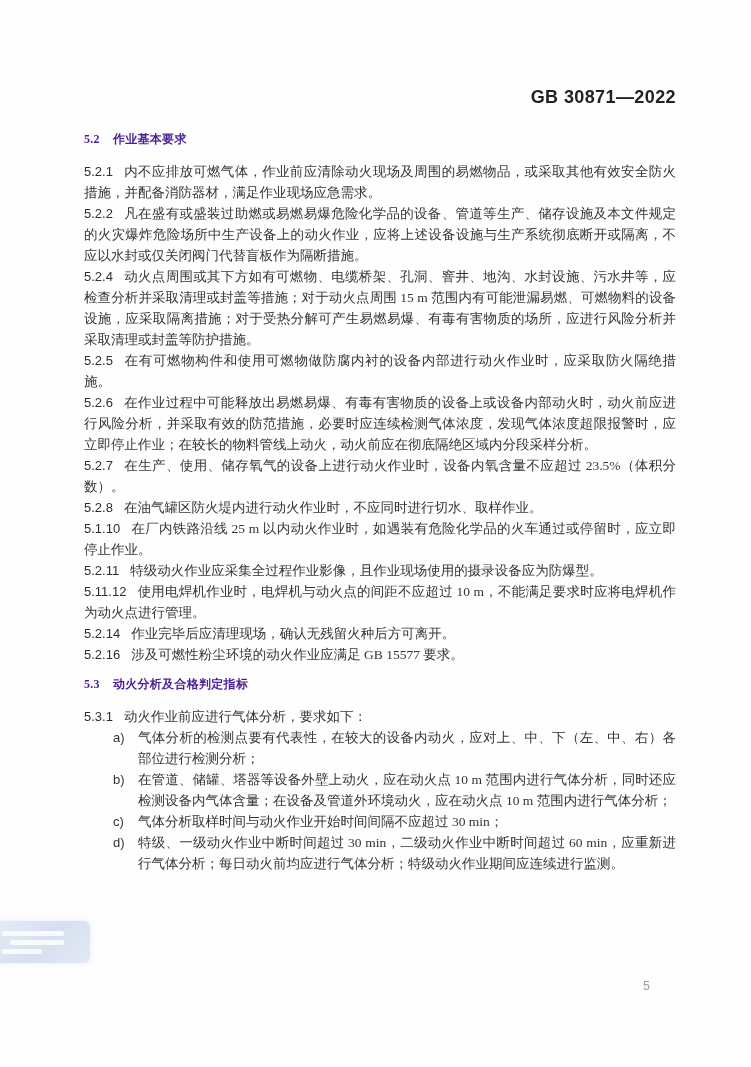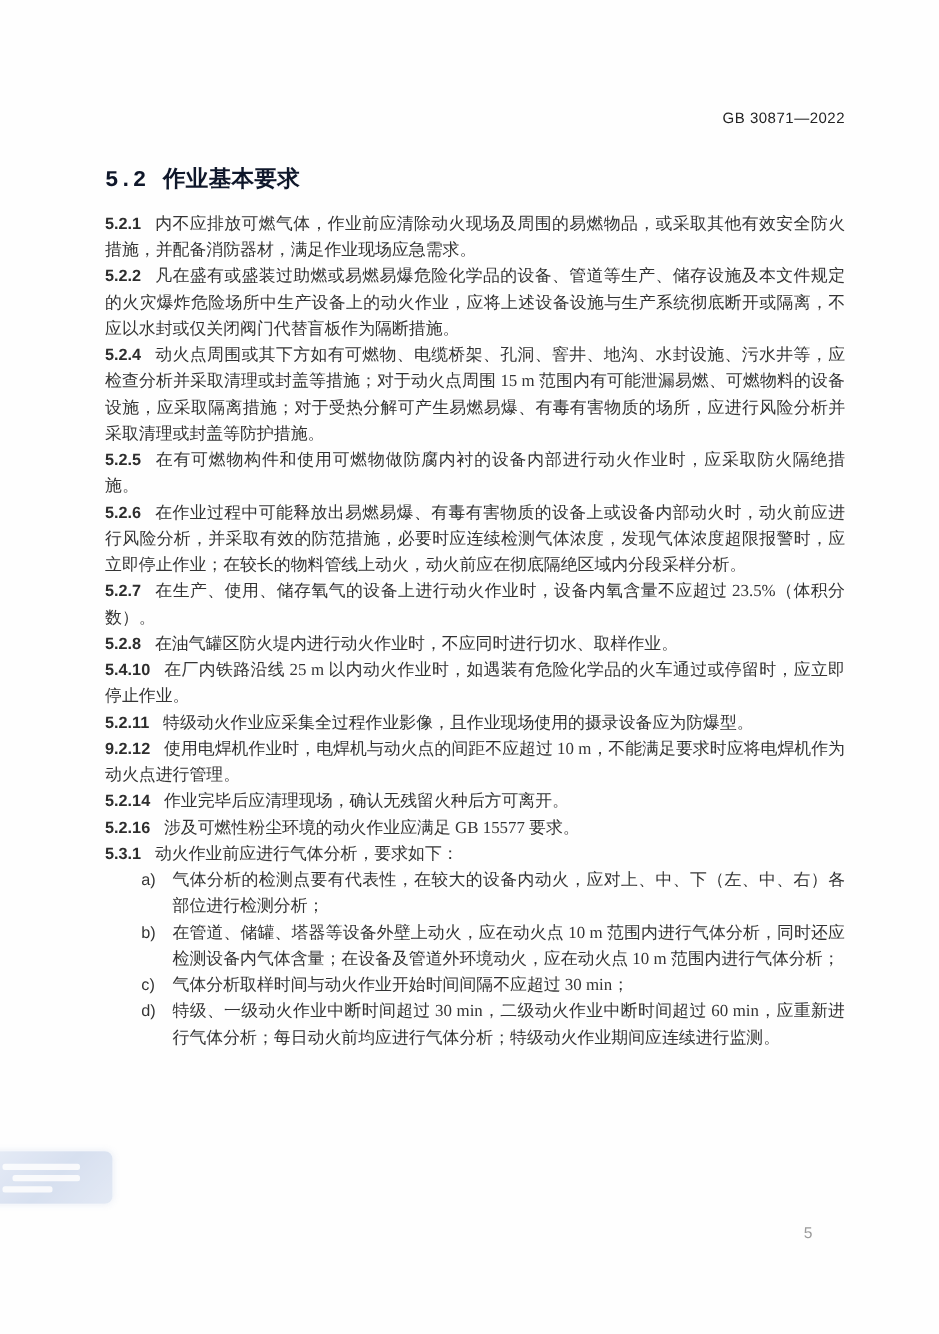--- a/index.html
+++ b/index.html
@@ -18,36 +18,36 @@
   .page {
     position: absolute;
     inset: 0;
     background: #fefefe;
   }
   .doc-header {
     position: absolute;
     top: 87px;
     right: 75px;
     font-family: "Liberation Sans", "DejaVu Sans", sans-serif;
-    font-weight: 400;
-    font-size: 12px;
+    font-weight: 700;
+    font-size: 18px;
     letter-spacing: 0.4px;
     color: #222222;
   }
   .content {
     position: absolute;
     left: 84px;
     right: 75px;
     top: 131px;
   }
   .section-heading {
-    font-family: Liberation Mono, monospace;
-    font-size: 18px;
+    font-family: Liberation Serif, serif;
+    font-size: 12px;
     font-weight: 700;
-    color: #0f172a;
+    color: #4c1d95;
     margin: 0 0 13px 0;
     letter-spacing: 0.3px;
   }
   .section-heading .snum {
     margin-right: 13px;
   }
   .section-heading.second {
     margin-top: 11px;
     margin-bottom: 13px;
   }
@@ -56,21 +56,20 @@
     font-size: 13.5px;
     line-height: 21px;
     text-align: justify;
     color: #343434;
   }
   .cnum {
     font-family: "Liberation Sans", "DejaVu Sans", sans-serif;
     font-size: 13px;
     margin-right: 11px;
     color: #2e2e2e;
-    font-weight: bold;
   }
   .sub-list {
     margin: 0;
   }
   .list-item {
     display: flex;
     font-size: 13.5px;
     line-height: 21px;
     color: #343434;
   }
@@ -127,26 +126,29 @@
       <span class="snum">5.2</span><span>作业基本要求</span>
     </h2>
 
     <p class="clause"><span class="cnum">5.2.1</span><span>内不应排放可燃气体，作业前应清除动火现场及周围的易燃物品，或采取其他有效安全防火措施，并配备消防器材，满足作业现场应急需求。</span></p>
     <p class="clause"><span class="cnum">5.2.2</span><span>凡在盛有或盛装过助燃或易燃易爆危险化学品的设备、管道等生产、储存设施及本文件规定的火灾爆炸危险场所中生产设备上的动火作业，应将上述设备设施与生产系统彻底断开或隔离，不应以水封或仅关闭阀门代替盲板作为隔断措施。</span></p>
     <p class="clause"><span class="cnum">5.2.4</span><span>动火点周围或其下方如有可燃物、电缆桥架、孔洞、窨井、地沟、水封设施、污水井等，应检查分析并采取清理或封盖等措施；对于动火点周围 15 m 范围内有可能泄漏易燃、可燃物料的设备设施，应采取隔离措施；对于受热分解可产生易燃易爆、有毒有害物质的场所，应进行风险分析并采取清理或封盖等防护措施。</span></p>
     <p class="clause"><span class="cnum">5.2.5</span><span>在有可燃物构件和使用可燃物做防腐内衬的设备内部进行动火作业时，应采取防火隔绝措施。</span></p>
     <p class="clause"><span class="cnum">5.2.6</span><span>在作业过程中可能释放出易燃易爆、有毒有害物质的设备上或设备内部动火时，动火前应进行风险分析，并采取有效的防范措施，必要时应连续检测气体浓度，发现气体浓度超限报警时，应立即停止作业；在较长的物料管线上动火，动火前应在彻底隔绝区域内分段采样分析。</span></p>
     <p class="clause"><span class="cnum">5.2.7</span><span>在生产、使用、储存氧气的设备上进行动火作业时，设备内氧含量不应超过 23.5%（体积分数）。</span></p>
     <p class="clause"><span class="cnum">5.2.8</span><span>在油气罐区防火堤内进行动火作业时，不应同时进行切水、取样作业。</span></p>
-    <p class="clause"><span class="cnum">5.4.10</span><span>在厂内铁路沿线 25 m 以内动火作业时，如遇装有危险化学品的火车通过或停留时，应立即停止作业。</span></p>
+    <p class="clause"><span class="cnum">5.1.10</span><span>在厂内铁路沿线 25 m 以内动火作业时，如遇装有危险化学品的火车通过或停留时，应立即停止作业。</span></p>
     <p class="clause"><span class="cnum">5.2.11</span><span>特级动火作业应采集全过程作业影像，且作业现场使用的摄录设备应为防爆型。</span></p>
-    <p class="clause"><span class="cnum">9.2.12</span><span>使用电焊机作业时，电焊机与动火点的间距不应超过 10 m，不能满足要求时应将电焊机作为动火点进行管理。</span></p>
+    <p class="clause"><span class="cnum">5.11.12</span><span>使用电焊机作业时，电焊机与动火点的间距不应超过 10 m，不能满足要求时应将电焊机作为动火点进行管理。</span></p>
     <p class="clause"><span class="cnum">5.2.14</span><span>作业完毕后应清理现场，确认无残留火种后方可离开。</span></p>
     <p class="clause"><span class="cnum">5.2.16</span><span>涉及可燃性粉尘环境的动火作业应满足 GB 15577 要求。</span></p>
 
+    <h2 class="section-heading second">
+      <span class="snum">5.3</span><span>动火分析及合格判定指标</span>
+    </h2>
 
     <p class="clause"><span class="cnum">5.3.1</span><span>动火作业前应进行气体分析，要求如下：</span></p>
 
     <div class="sub-list">
       <div class="list-item">
         <span class="label">a)</span>
         <span class="li-text">气体分析的检测点要有代表性，在较大的设备内动火，应对上、中、下（左、中、右）各部位进行检测分析；</span>
       </div>
       <div class="list-item">
         <span class="label">b)</span>

